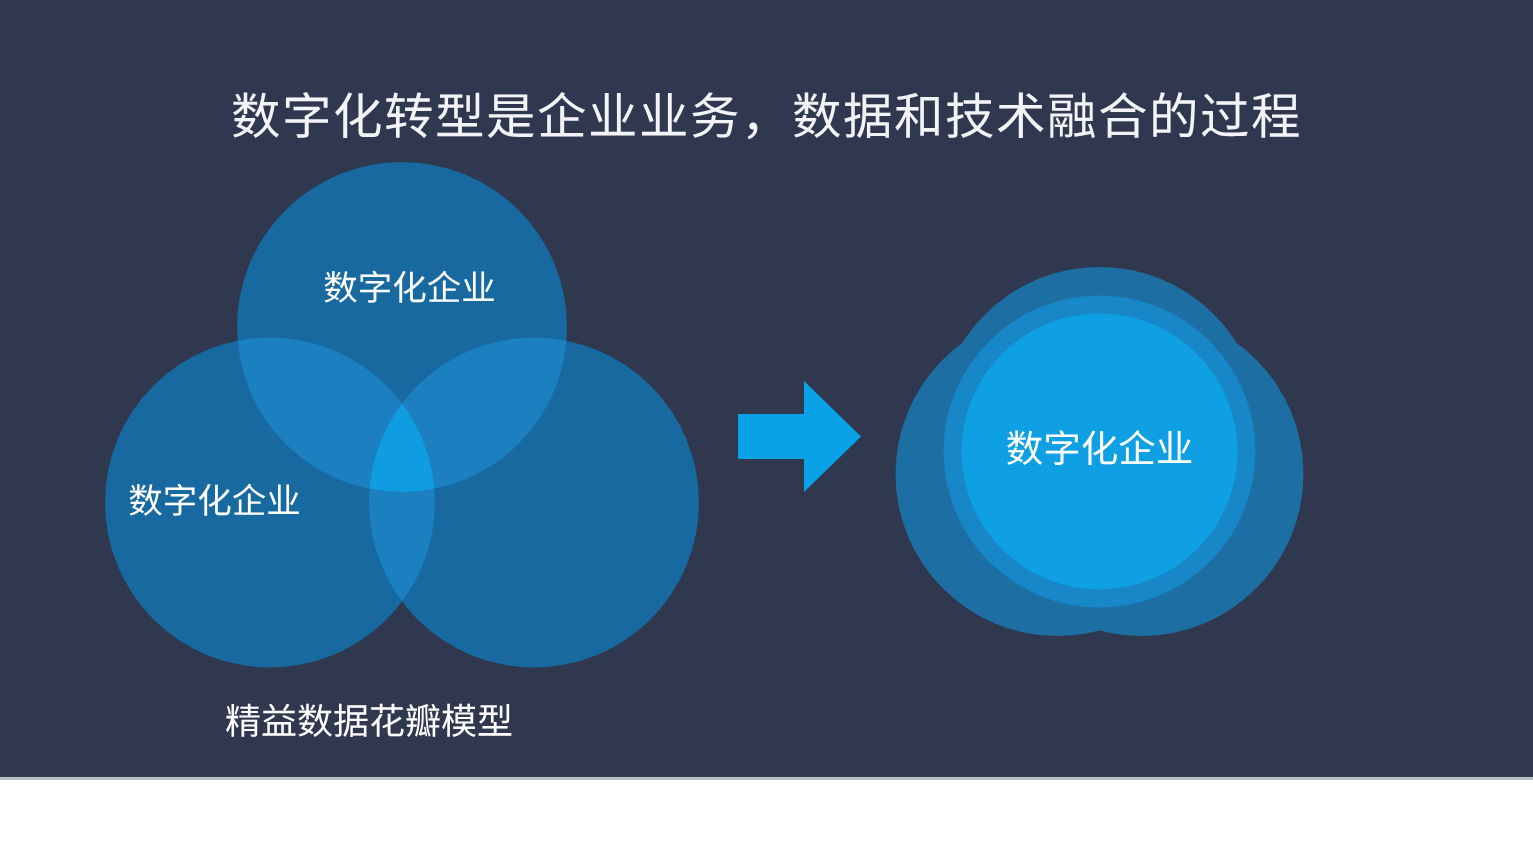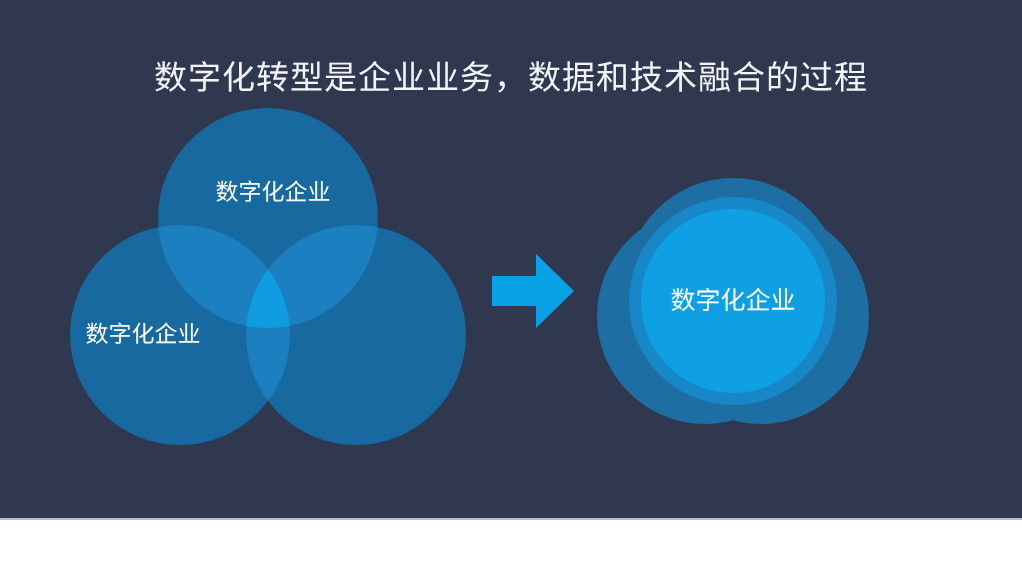--- a/index.html
+++ b/index.html
@@ -182,20 +182,21 @@
           <g clip-path="url(#clipLeft)">
             <circle cx="286" cy="227" r="110" fill="#0f9ce0"></circle>
           </g>
         </g>
       </svg>
 
       <div class="venn-label top">数字化企业</div>
       <div class="venn-label left">数字化企业</div>
     </div>
 
+    <div class="caption">精益数据花瓣模型</div>
 
     <div class="arrow">
       <svg viewBox="0 0 82 78" xmlns="http://www.w3.org/2000/svg" aria-hidden="true">
         <path d="M0 24 L44 24 L44 2 L82 39 L44 76 L44 54 L0 54 Z" fill="#0aa2e6"></path>
       </svg>
     </div>
 
     <div class="merged">
       <svg viewBox="0 0 286 246" xmlns="http://www.w3.org/2000/svg" aria-hidden="true">
         <circle cx="143" cy="108" r="108" fill="#1d6fa3"></circle>

